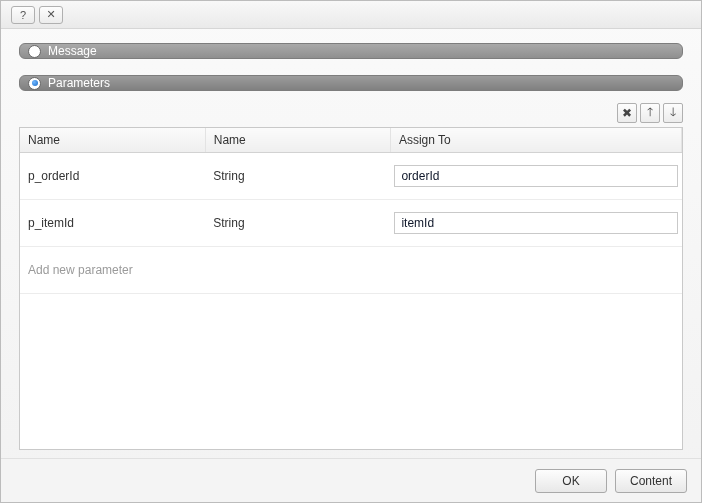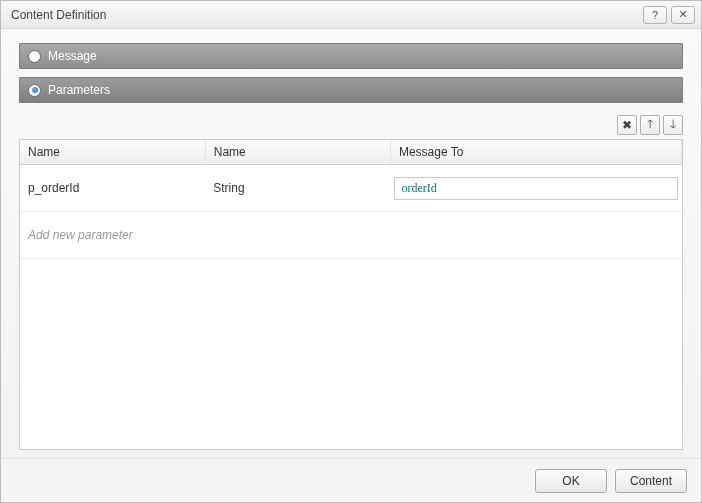--- a/index.html
+++ b/index.html
@@ -39,33 +39,34 @@
     font-size: 11px; color: #555;
     cursor: pointer;
   }
   .content {
     flex: 1;
     padding: 14px 18px 8px 18px;
     display: flex;
     flex-direction: column;
   }
   .radio-row {
-    height: 26px;
+    height: 16px;
     background: linear-gradient(#a9a9a9, #8f8f8f);
     border: 1px solid #7d7d7d;
-    border-radius: 1px;
+    border-radius: 6px;
     display: flex;
     align-items: center;
     padding: 0 8px;
     color: #fff;
     margin-bottom: 8px;
     cursor: pointer;
   }
   .radio-row.selected {
     background: linear-gradient(#9c9c9c, #808080);
+    margin-top: 8px;
   }
   .radio-circle {
     width: 13px; height: 13px;
     border-radius: 50%;
     background: #fff;
     border: 1px solid #666;
     margin-right: 7px;
     display: flex; align-items: center; justify-content: center;
   }
   .radio-dot {
@@ -114,28 +115,27 @@
     vertical-align: middle;
     height: 26px;
   }
   .assign-cell {
     padding: 3px 4px;
   }
   .assign-input {
     width: 100%;
     border: 1px solid #c9c9c9;
     padding: 3px 6px;
-    font-family: Liberation Serif, serif;
+    font-family: Liberation Sans, sans-serif;
     font-size: 12px;
-    color: #0f766e;
+    color: #0f172a;
     background: #fff;
   }
   .add-row td {
     color: #9a9a9a;
-    font-style: italic;
   }
   .footer {
     height: 44px;
     display: flex;
     justify-content: flex-end;
     align-items: center;
     gap: 8px;
     padding: 0 14px;
     border-top: 1px solid #e0e0e0;
     background: #f4f4f4;
@@ -154,21 +154,20 @@
   col.c-name { width: 28%; }
   col.c-type { width: 28%; }
   col.c-assign { width: 44%; }
 </style>
 </head>
 <body>
 
 <div class="dialog">
 
   <div class="titlebar">
-    <span class="titlebar-text">Content Definition</span>
     <div class="titlebar-btns">
       <div class="titlebar-btn">
         <span>?</span>
       </div>
       <div class="titlebar-btn">
         <span>✕</span>
       </div>
     </div>
   </div>
 
@@ -202,31 +201,38 @@
       <table>
         <colgroup>
           <col class="c-name">
             <col class="c-type">
             <col class="c-assign">
         </colgroup>
         <thead>
           <tr>
             <th>Name</th>
             <th>Name</th>
-            <th>Message To</th>
+            <th>Assign To</th>
           </tr>
         </thead>
         <tbody>
           <tr>
             <td>p_orderId</td>
             <td>String</td>
             <td class="assign-cell">
               <input class="assign-input" type="text" value="orderId" style="">
             </td>
           </tr>
+          <tr>
+            <td>p_itemId</td>
+            <td>String</td>
+            <td class="assign-cell">
+              <input class="assign-input" type="text" value="itemId" style="">
+            </td>
+          </tr>
           <tr class="add-row">
             <td colspan="3">Add new parameter</td>
           </tr>
         </tbody>
       </table>
     </div>
 
   </div>
 
   <div class="footer">

